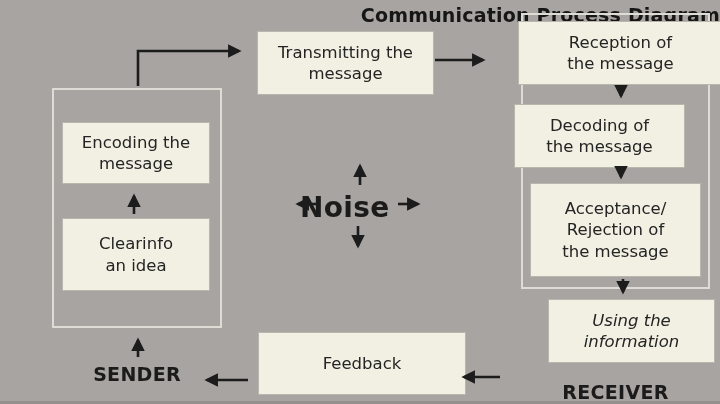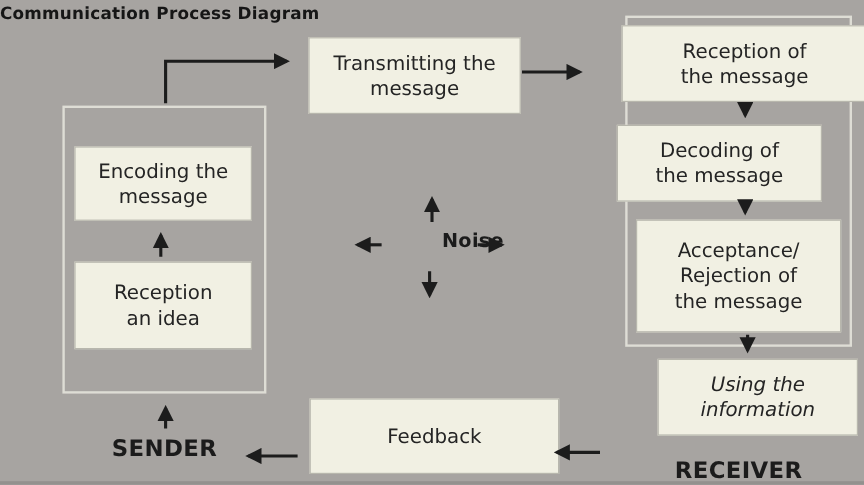--- a/index.html
+++ b/index.html
@@ -7,21 +7,21 @@
     position:relative;
     width:720px; height:404px;
     background:#a7a4a1;
     overflow:hidden;
     font-family:"DejaVu Sans","Liberation Sans",sans-serif;
     border-bottom:3px solid #93918e;
     box-sizing:border-box;
   }
   .title {
     position:absolute; left:0; top:4px; width:720px;
-    text-align:left; font-size:14px; font-weight:700;
+    text-align:right; font-size:19px; font-weight:700;
     color:#161616; letter-spacing:0.2px;
   }
   .group {
     position:absolute;
     border:2px solid #deddd5;
     background:transparent;
     box-sizing:border-box; z-index:1;
   }
   #sender-group   { left:52px;  top:88px; width:170px; height:240px; }
   #receiver-group { left:521px; top:13px; width:189px; height:276px; }
@@ -41,42 +41,42 @@
   #box-reception    { left:518px; top:21px;  width:205px; height:64px; }
   #box-decoding     { left:514px; top:104px; width:171px; height:64px; }
   #box-acceptance   { left:530px; top:183px; width:171px; height:94px; }
   #box-using        { left:548px; top:299px; width:167px; height:64px;font-style:italic; }
   .big-label {
     position:absolute; z-index:2;
     font-size:19px; font-weight:700; color:#1b1b1b; letter-spacing:0.3px;
   }
   #label-sender   { left:52px;  top:363px; width:170px; text-align:center; }
   #label-receiver { left:521px; top:366px; width:189px; text-align:center;margin-top:15px; }
-  #label-noise    { left:300px; top:191px; width:120px; text-align:right; font-size:16px; }
+  #label-noise    { left:300px; top:191px; width:120px; text-align:left; font-size:28px; }
   #watermark {
     position:absolute; left:1px; top:383px; z-index:3;
     font-size:13px; font-weight:700; color:#3c3b39; letter-spacing:0.2px;
   }
   #arrows { position:absolute; left:0; top:0; z-index:4; pointer-events:none; }
 </style>
 </head>
 <body>
 
 <div id="canvas">
 
   <div class="title">Communication Process Diagram</div>
 
   <div class="group" id="sender-group"></div>
   <div class="group" id="receiver-group"></div>
 
   <div class="box" id="box-transmitting">Transmitting the
 message</div>
   <div class="box" id="box-encoding">Encoding the
 message</div>
-  <div class="box" id="box-developing">Reception
+  <div class="box" id="box-developing">Clearinfo
 an idea</div>
   <div class="box" id="box-feedback">Feedback</div>
   <div class="box" id="box-reception">Reception of
 the message</div>
   <div class="box" id="box-decoding">Decoding of
 the message</div>
   <div class="box" id="box-acceptance">Acceptance/
 Rejection of
 the message</div>
   <div class="box" id="box-using">Using the

